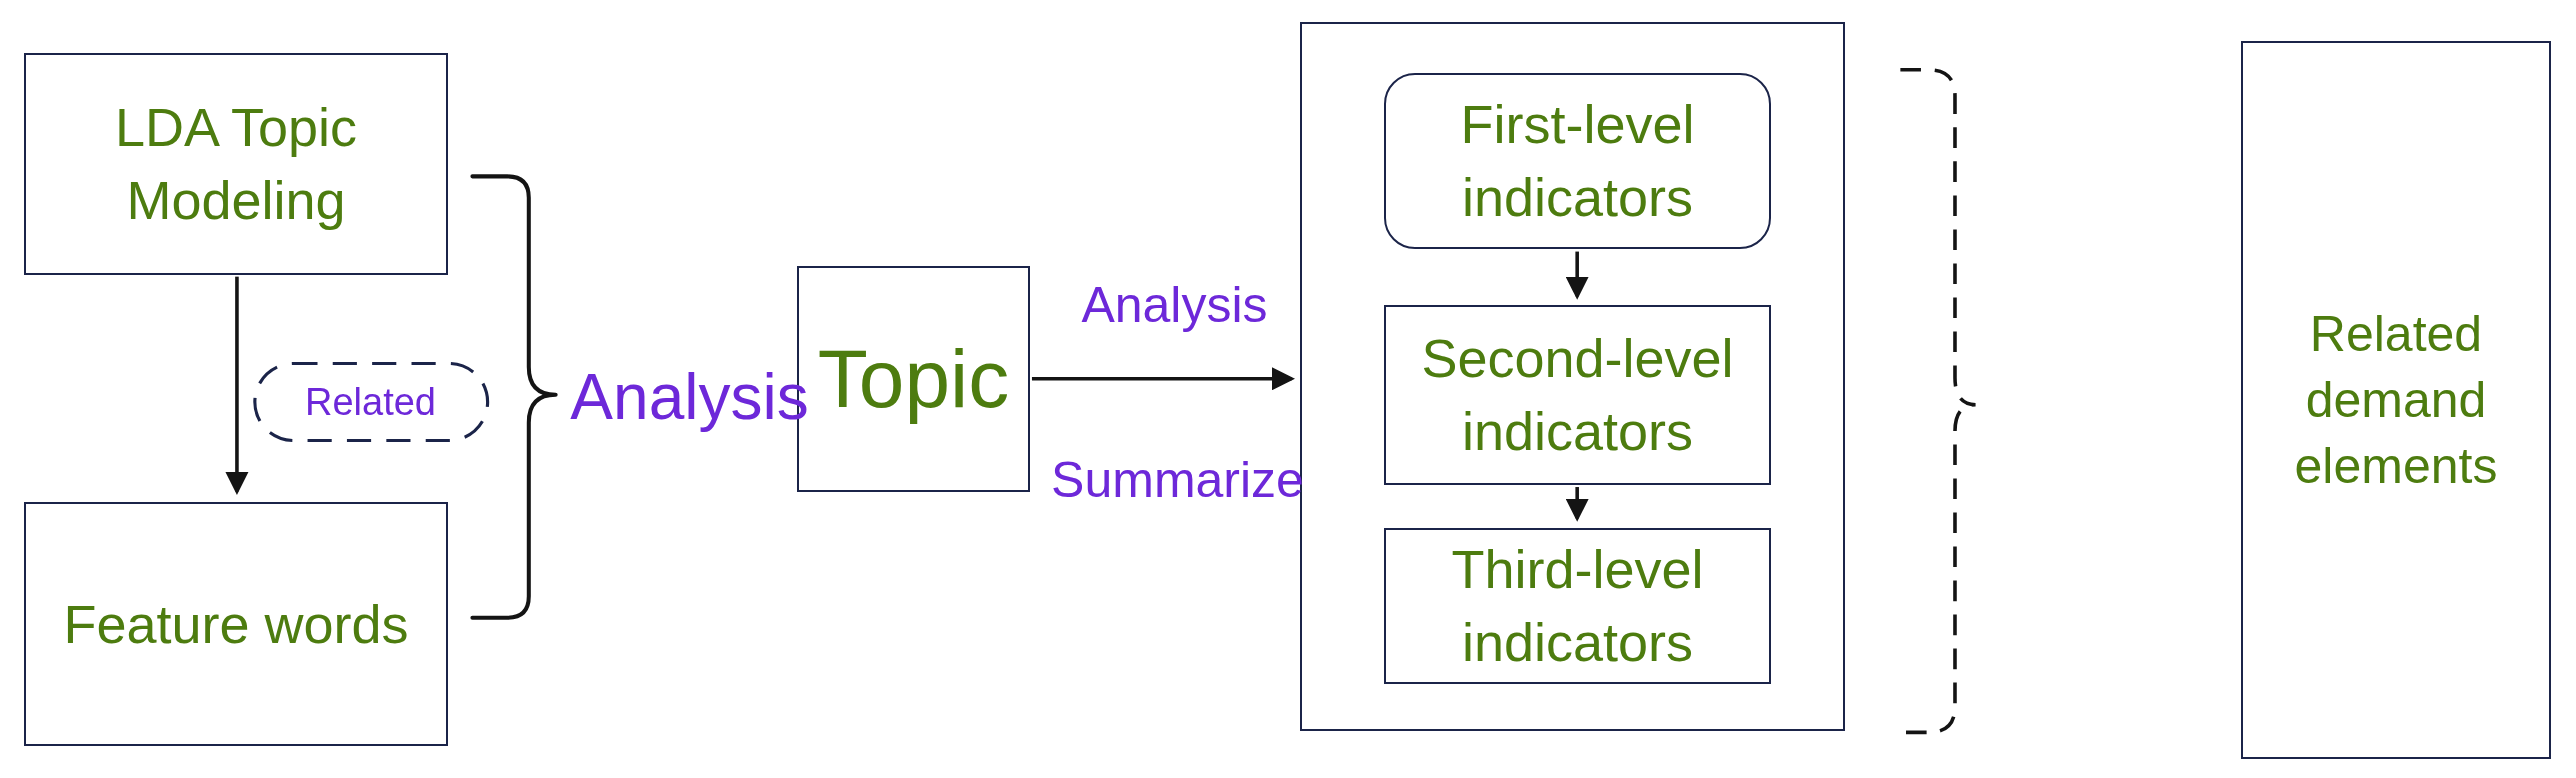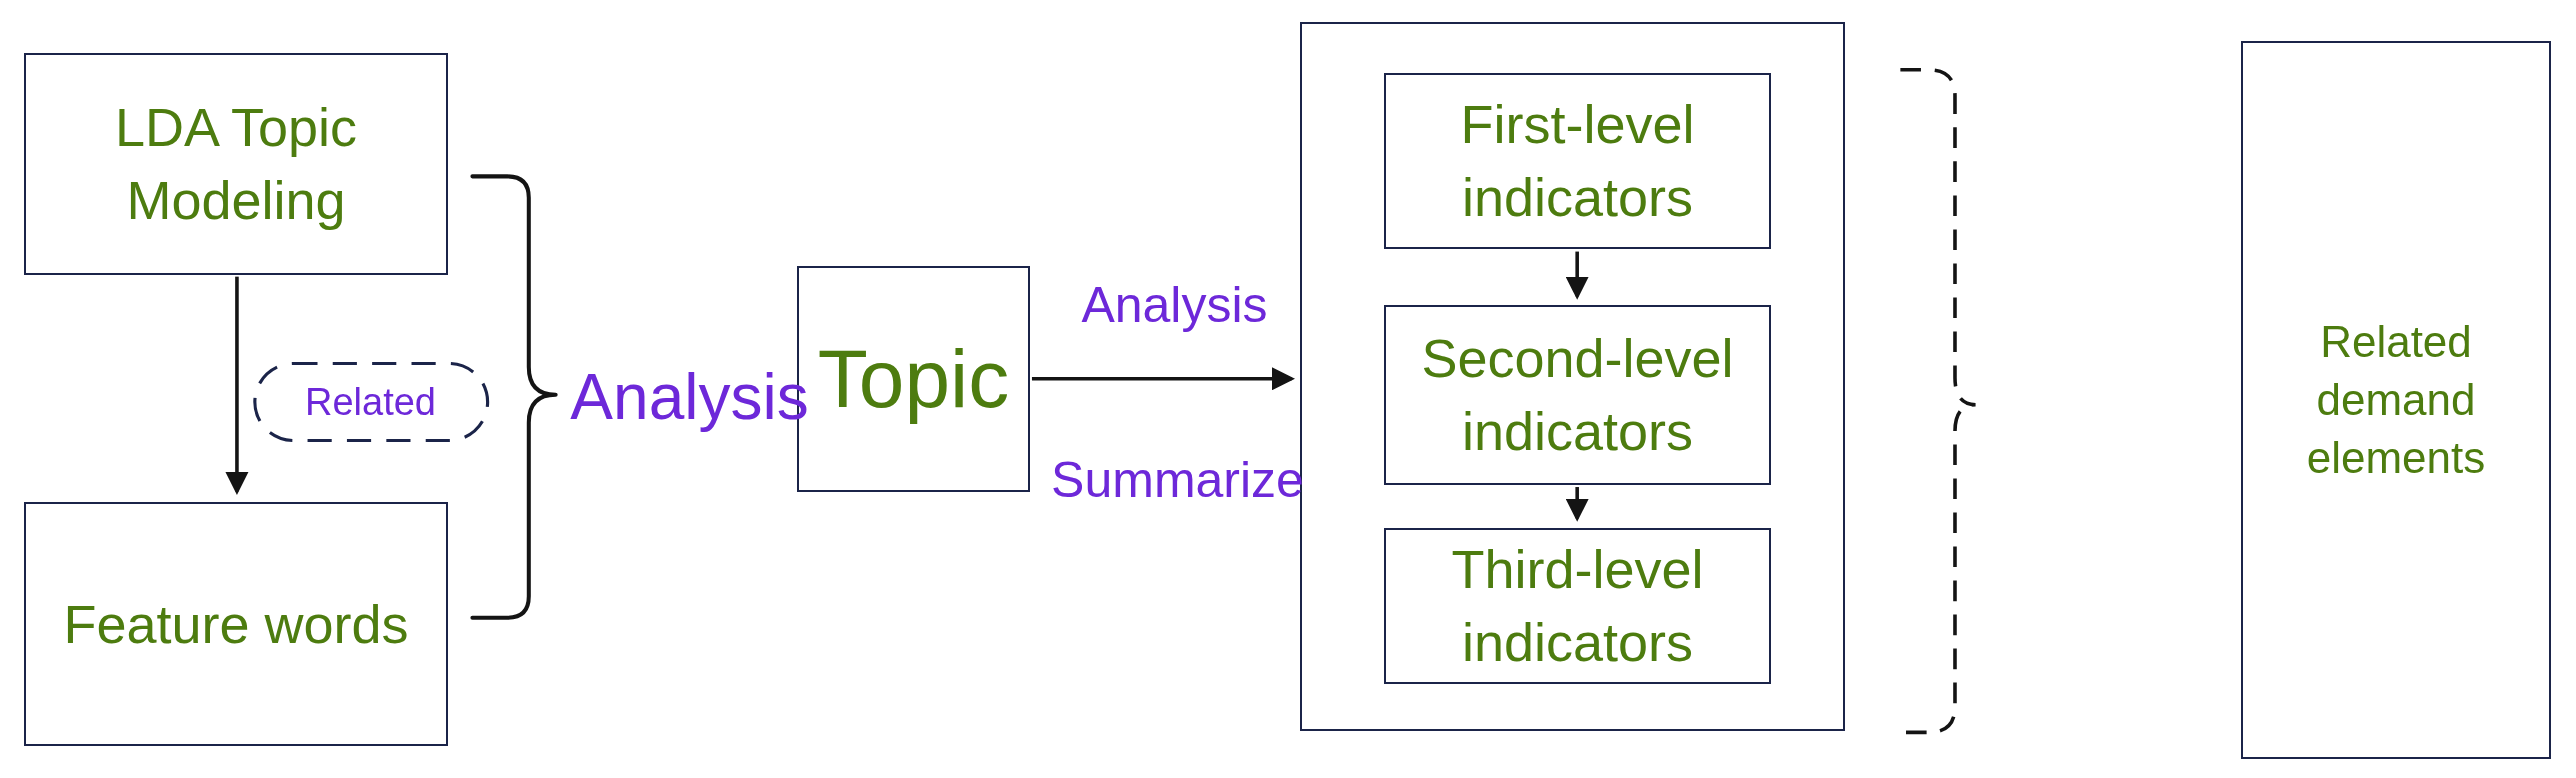--- a/index.html
+++ b/index.html
@@ -40,25 +40,25 @@
     width: 100%;
     font-size: 54px;
     line-height: 1.35;
     color: #4d7c0f;
   }
   .node-lda      { left: 24px;   top: 53px;  width: 424px; height: 222px; }
   .node-feature  { left: 24px;   top: 502px; width: 424px; height: 244px; }
   .node-topic    { left: 797px;  top: 266px; width: 233px; height: 226px; }
   .node-topic .node-label { font-size: 82px; }
   .group-indicators { left: 1300px; top: 22.4px; width: 545px; height: 709px; background: transparent; z-index: 2; }
-  .node-first    { left: 1384px; top: 73px;  width: 387px; height: 176px; z-index: 3; }
+  .node-first    { left: 1384px; top: 73px;  width: 387px; height: 176px; z-index: 3; border-radius: 31px; }
   .node-second   { left: 1384px; top: 305px; width: 387px; height: 180px; z-index: 3; }
   .node-third    { left: 1384px; top: 528px; width: 387px; height: 156px; z-index: 3; }
   .node-related  { left: 2241px; top: 41px;  width: 310px; height: 718px; }
-  .node-related .node-label { font-size: 44px; line-height: 1.32; }
+  .node-related .node-label { font-size: 50px; line-height: 1.32; }
 
   .float-label {
     position: absolute;
     display: flex;
     align-items: center;
     justify-content: center;
     text-align: center;
     z-index: 3;
     color: #6d28d9;
   }

